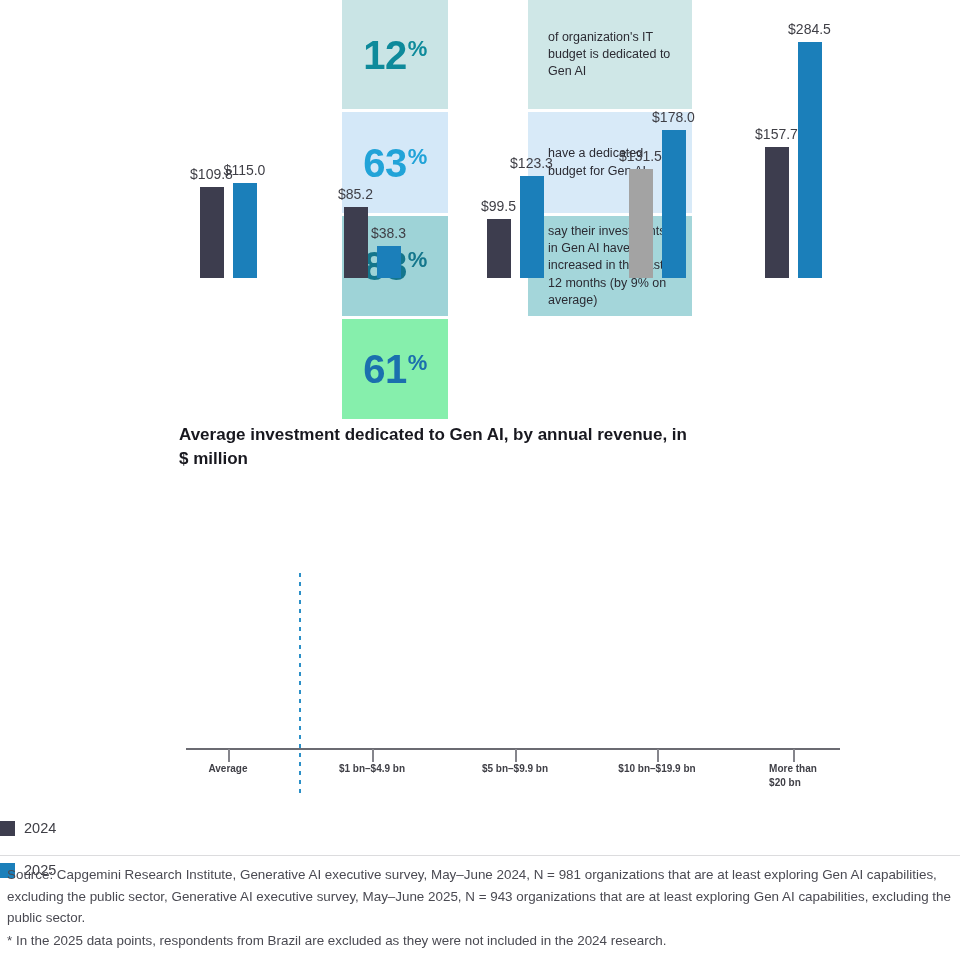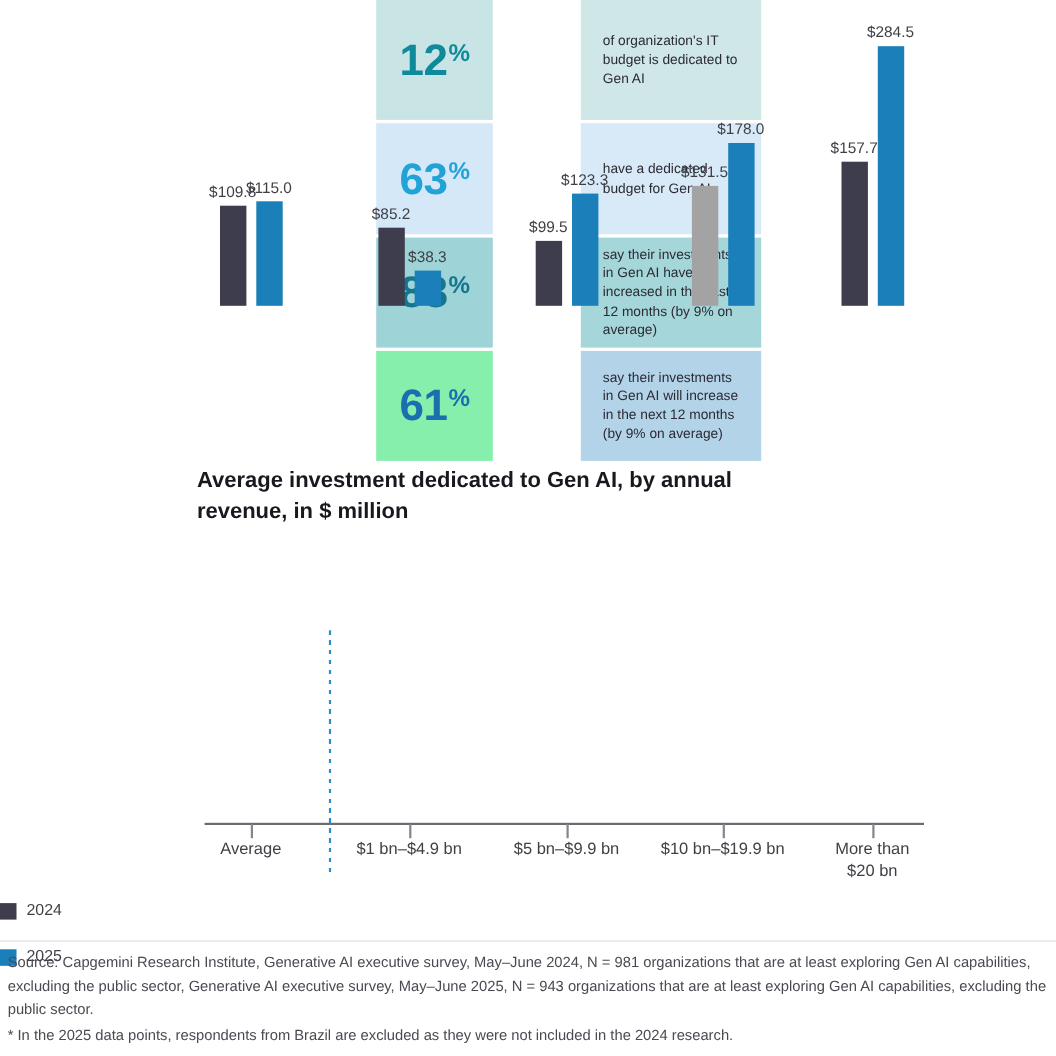--- a/index.html
+++ b/index.html
@@ -71,21 +71,21 @@
   .r0 { height: 109px; }
   .r1 { height: 101px; }
   .r2 { height: 100px; }
   .r3 { height: 100px; }
 
   
   #chart-title {
     position: absolute;
     left: 179px; top: 423px;
     width: 520px;
-    font-size: 20px;
+    font-size: 17px;
     font-weight: bold;
     color: #18181f;
     line-height: 1.42;
   }
   #plot {
     position: absolute;
     left: 186px; top: 0px;
     width: 654px; height: 278px;
   }
   #axis-line {
@@ -127,26 +127,26 @@
   }
   .tick {
     position: absolute;
     top: 749px;
     width: 1.5px; height: 13px;
     background: #85858c;
   }
   .cat-label {
     position: absolute;
     top: 762px;
-    font-size: 15px;
+    font-size: 10px;
     color: #3f3f46;
-    text-align: center;
     transform: translateX(-50%);
     line-height: 1.35;
     white-space: pre-line;
+    font-weight: bold;
   }
 
   
   #legend {
     position: absolute;
     left: 0; top: 820px;
     width: 960px;
     display: flex;
     justify-content: center;
     gap: 26px;
@@ -218,23 +218,20 @@
       <div class="stat-text-cell" style="background: rgb(164, 214, 218);">
         <div class="stat-text">say their investments in Gen AI have increased in the past 12 months (by 9% on average)</div>
       </div>
     </div>
 
     <div class="stat-row r3">
       <div class="stat-num-cell" style="background: #86efac;">
         <div class="stat-num" style="color: rgb(27, 111, 174);"><span>61</span><span class="pct">%</span></div>
       </div>
       <div class="stat-divider"></div>
-      <div class="stat-text-cell" style="background: rgb(179, 211, 233);">
-        <div class="stat-text">say their investments in Gen AI will increase in the next 12 months (by 9% on average)</div>
-      </div>
     </div>
 
   </div>
 
   <div id="chart-title">Average investment dedicated to Gen AI, by annual revenue, in $ million</div>
 
   <div id="plot">
       <div class="group" style="left: 13.5px; width: 57px;">
         <div class="bar y2024" style="height: 91.0819px; background: rgb(61, 61, 78); left: 0px; width: 24px;">
           <span class="bar-label">$109.8</span>

